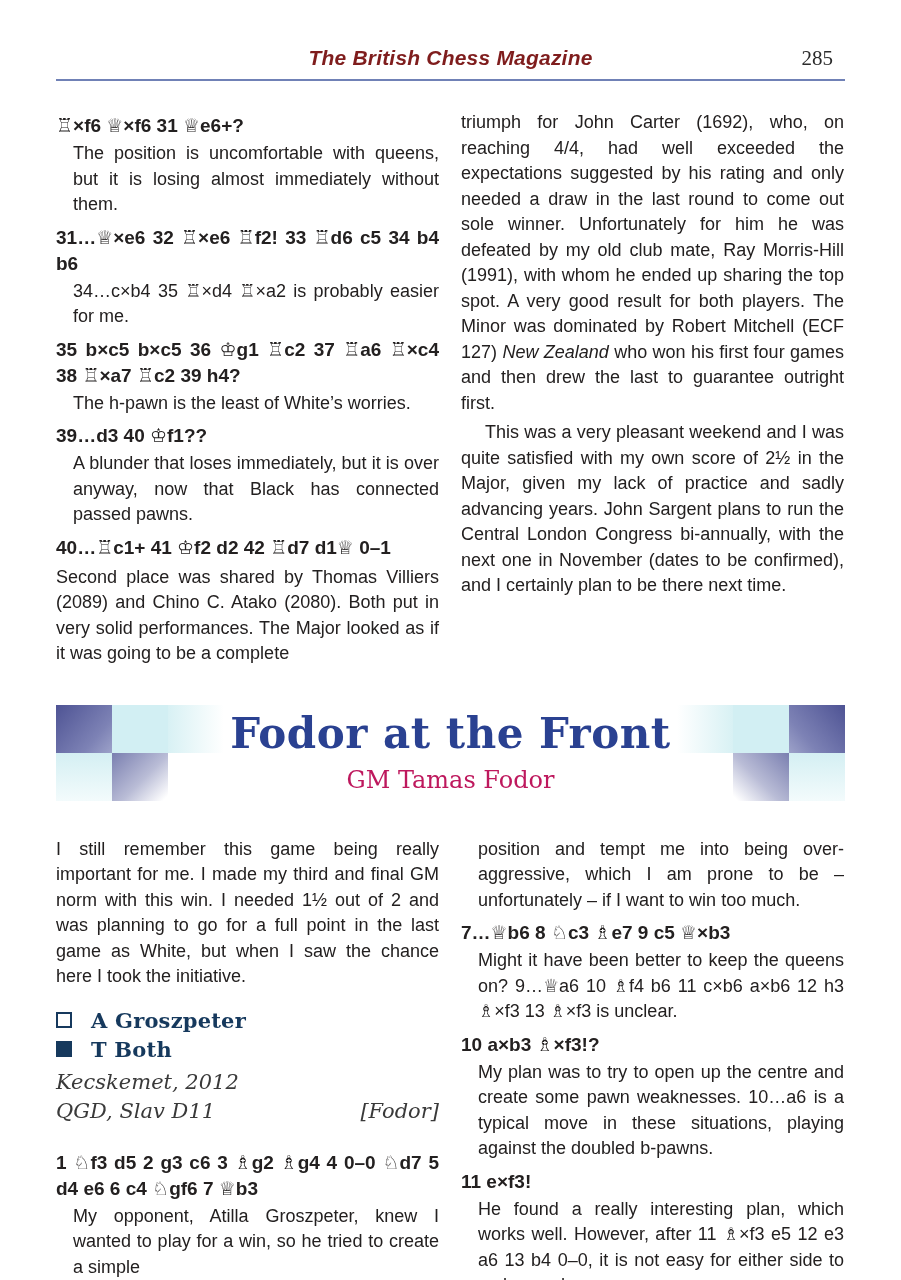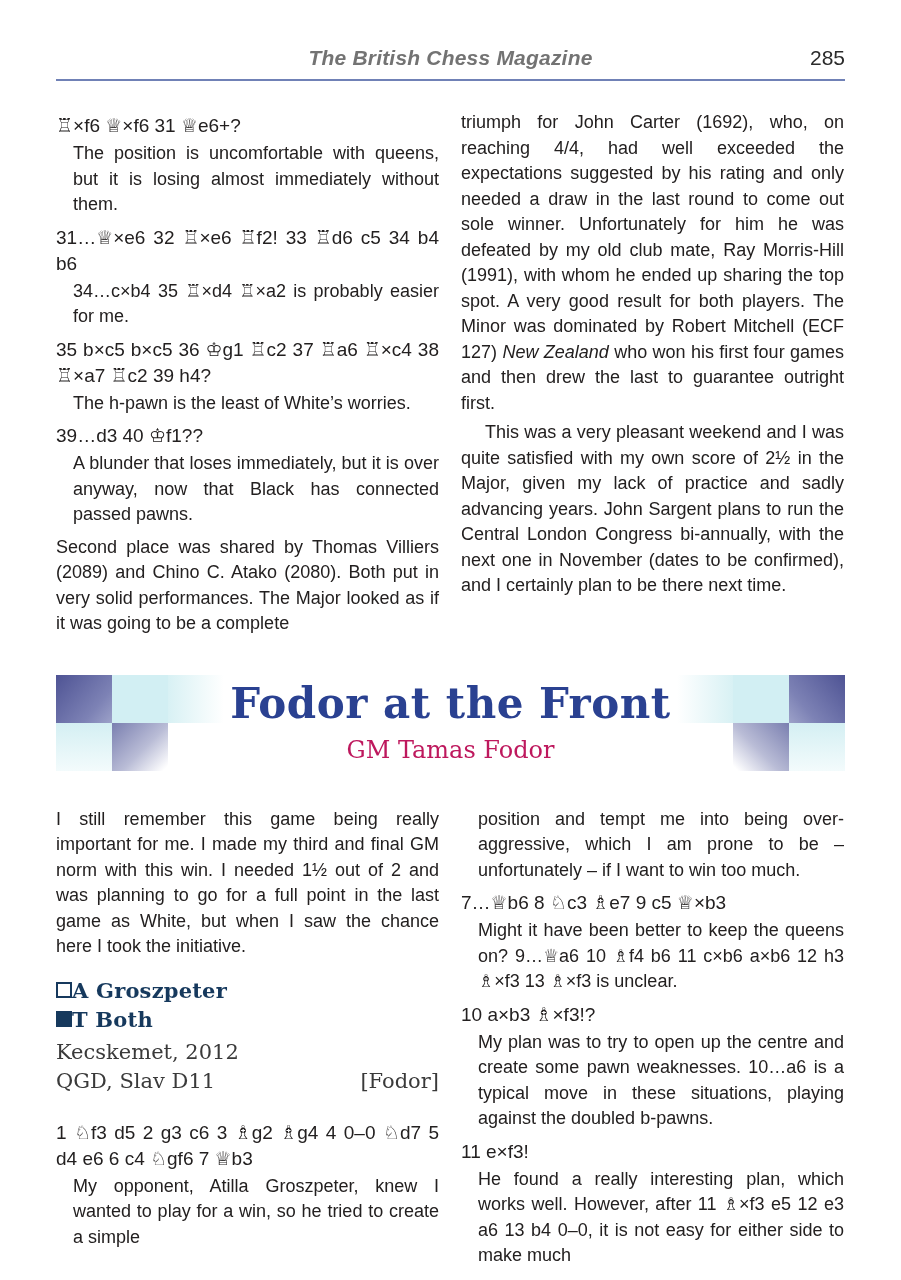--- a/index.html
+++ b/index.html
@@ -8,32 +8,32 @@
     width:901px; height:1280px;
     font-family:"Liberation Sans","DejaVu Sans",sans-serif;
     color:#232020;
     position:relative; overflow:hidden;
   }
   .page { position:absolute; inset:0; }
   .content { margin:0 56px; width:789px; }
 
   
   .runhead { position:relative; padding-top:46px; text-align:center; }
-  .mag-title { font-size:21px; font-style:italic; font-weight:600; color:#737373; letter-spacing:0.2px; }
-  .page-num { position:absolute; right:0; top:46px; font-size:21px; color:#2b2b2b; }
+  .mag-title { font-size:21px; font-style:italic; font-weight:600; color:#7f1d1d; letter-spacing:0.2px; }
+  .page-num { position:absolute; right:12px; top:46px; font-size:21px; color:#2b2b2b;font-family:Liberation Serif, serif; }
   .head-rule { border:none; border-top:2px solid #7081b6; margin-top:9px; }
 
   
   .cols { display:flex; gap:22px; }
   .cols.top { margin-top:25px; }
   .col { width:383px; flex:0 0 383px; }
 
   
   .moves {
-    font-weight:400; font-size:19px; line-height:26px;
+    font-weight:700; font-size:19px; line-height:26px;
     text-align:justify; margin:7px 0 2px;
   }
   .comment {
     font-size:18px; line-height:25.5px; text-align:justify;
     padding-left:17px; margin:2px 0 7px;
   }
   .bodytext { font-size:18px; line-height:25.5px; text-align:justify; margin-top:4px; }
   .indent-first { text-indent:24px; }
   .ital { font-style:italic; }
 
@@ -66,31 +66,31 @@
   }
   .banner-subtitle {
     position:relative; z-index:2; text-align:center; margin-top:8px;
     font-family:"DejaVu Serif","Liberation Serif",serif;
     font-size:24px; color:#be185d;
   }
 
   
   .feature-cols { margin-top:14px; }
   .players { margin:16px 0 4px; }
-  .player-row { display:flex; align-items:center; line-height:29px; }
+  .player-row { display:flex; align-items:center; gap:19px; line-height:29px; }
   .sq { width:16px; height:16px; flex:0 0 16px; }
   .sq-white { border:2.5px solid #16395d; background:#ffffff; }
   .sq-black { background:#16395d; border:2.5px solid #16395d; }
   .player-name {
     font-family:"DejaVu Serif","Liberation Serif",serif;
     font-weight:700; font-size:21px; color:#16395d; letter-spacing:0.2px;
   }
   .event-line, .opening-line {
     font-family:"DejaVu Serif","Liberation Serif",serif;
-    font-size:21px; color:#3a3a3a; line-height:29px;
+    font-size:21px; color:#3a3a3a; line-height:29px;font-style:italic;
   }
   .opening-line { display:flex; justify-content:space-between; }
   .feat-moves-first { margin-top:24px; }
 </style>
 </head>
 <body>
 
 <div class="page">
   <div class="content">
 
@@ -103,20 +103,21 @@
     <div class="cols top">
       <div class="col">
         <p class="moves">♖×f6 ♕×f6 31 ♕e6+?</p>
         <p class="comment">The position is uncomfortable with queens, but it is losing almost immediately without them.</p>
         <p class="moves">31…♕×e6 32 ♖×e6 ♖f2! 33 ♖d6 c5 34 b4 b6</p>
         <p class="comment">34…c×b4 35 ♖×d4 ♖×a2 is probably easier for me.</p>
         <p class="moves">35 b×c5 b×c5 36 ♔g1 ♖c2 37 ♖a6 ♖×c4 38 ♖×a7 ♖c2 39 h4?</p>
         <p class="comment">The h-pawn is the least of White’s worries.</p>
         <p class="moves">39…d3 40 ♔f1??</p>
         <p class="comment">A blunder that loses immediately, but it is over anyway, now that Black has connected passed pawns.</p>
+        <p class="moves">40…♖c1+ 41 ♔f2 d2 42 ♖d7 d1♕ 0–1</p>
         <p class="bodytext">Second place was shared by Thomas Villiers (2089) and Chino C. Atako (2080). Both put in very solid performances. The Major looked as if it was going to be a complete</p>
       </div>
       <div class="col">
         <p class="bodytext"><span>triumph for John Carter (1692), who, on reaching 4/4, had well exceeded the expectations suggested by his rating and only needed a draw in the last round to come out sole winner. Unfortunately for him he was defeated by my old club mate, Ray Morris-Hill (1991), with whom he ended up sharing the top spot. A very good result for both players. The Minor was dominated by Robert Mitchell (ECF 127) </span><span class="ital">New Zealand</span><span> who won his first four games and then drew the last to guarantee outright first.</span></p>
         <p class="bodytext indent-first">This was a very pleasant weekend and I was quite satisfied with my own score of 2½ in the Major, given my lack of practice and sadly advancing years. John Sargent plans to run the Central London Congress bi-annually, with the next one in November (dates to be confirmed), and I certainly plan to be there next time.</p>
       </div>
     </div>
 
     <div class="banner">
       <div class="deco left">

